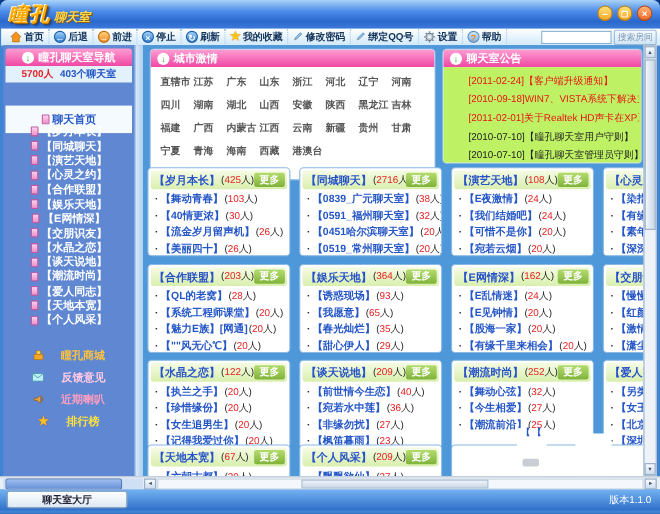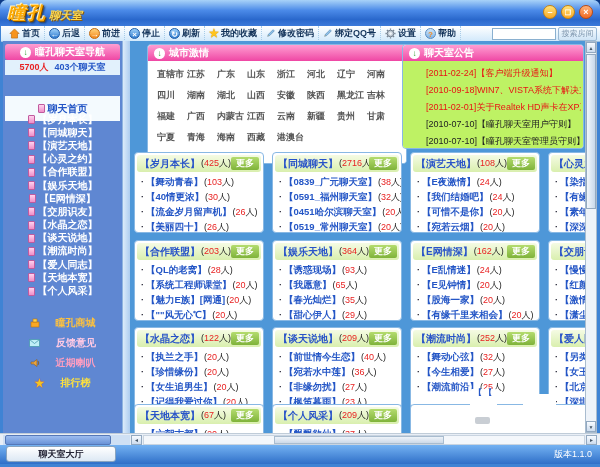--- a/index.html
+++ b/index.html
@@ -311,21 +311,21 @@
           <span class="ticon">
             <span class="star" style="color:#f3c522;text-shadow:0 0 1px #d22">★</span>
           </span>
           <span style="color: rgb(255, 226, 60);">排行榜</span>
         </div>
       </div>
     <div class="svsb"></div>
   </div>
 
   <div class="content">
-    <div class="panel" style="left:17px;top:3px;width:260px;height:120px">
+    <div class="panel" style="left:6px;top:3px;width:260px;height:120px">
       <div class="pinkbar phead">
         <span class="dcirc"></span>
         <span>城市激情</span>
       </div>
       <div class="city-body" id="city-body">
           <div class="crow">
             <span class="city">直辖市</span>
             <span class="city">江苏</span>
             <span class="city">广东</span>
             <span class="city">山东</span>

